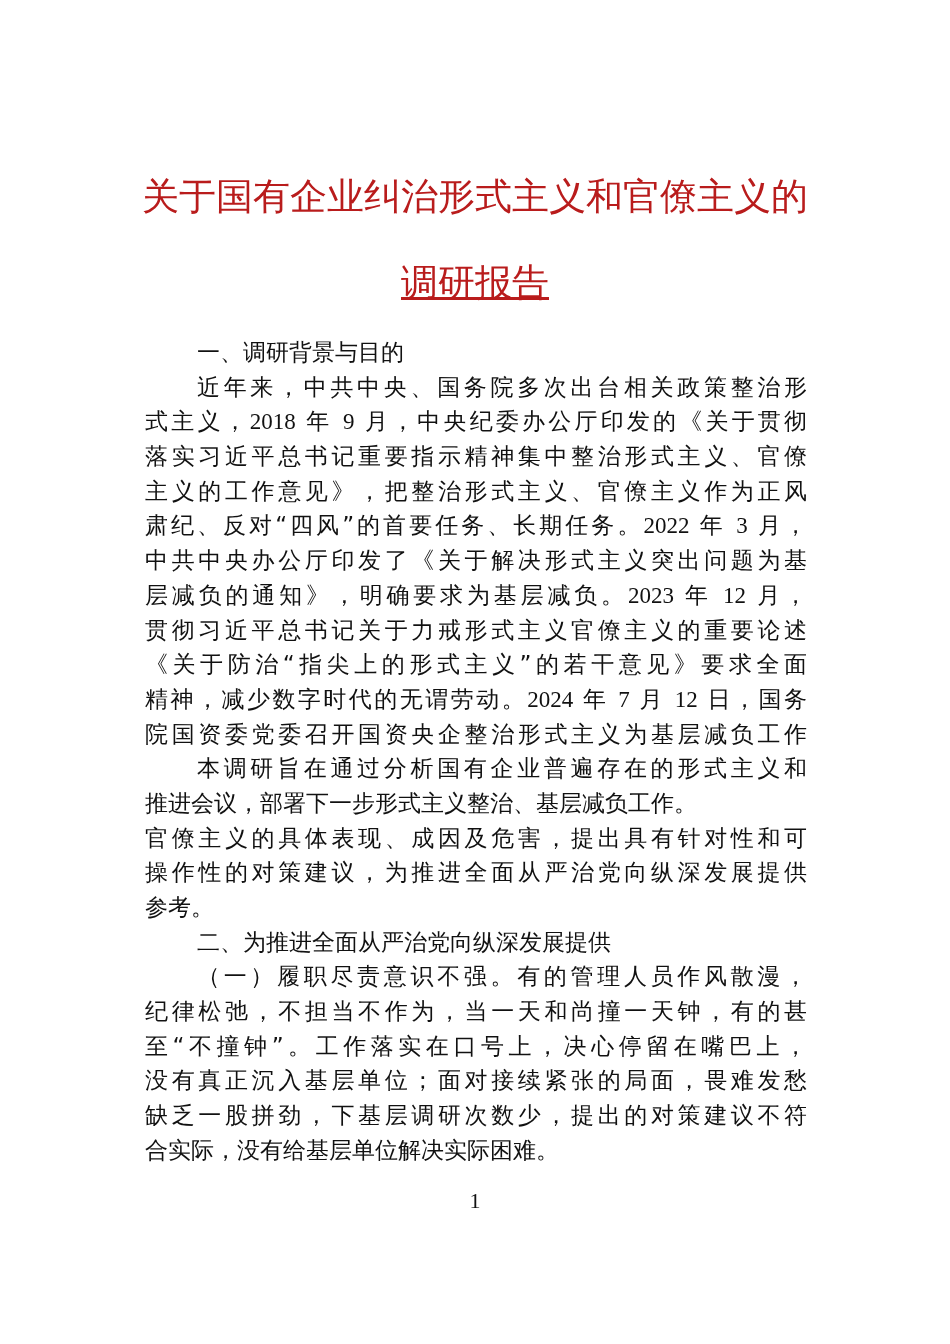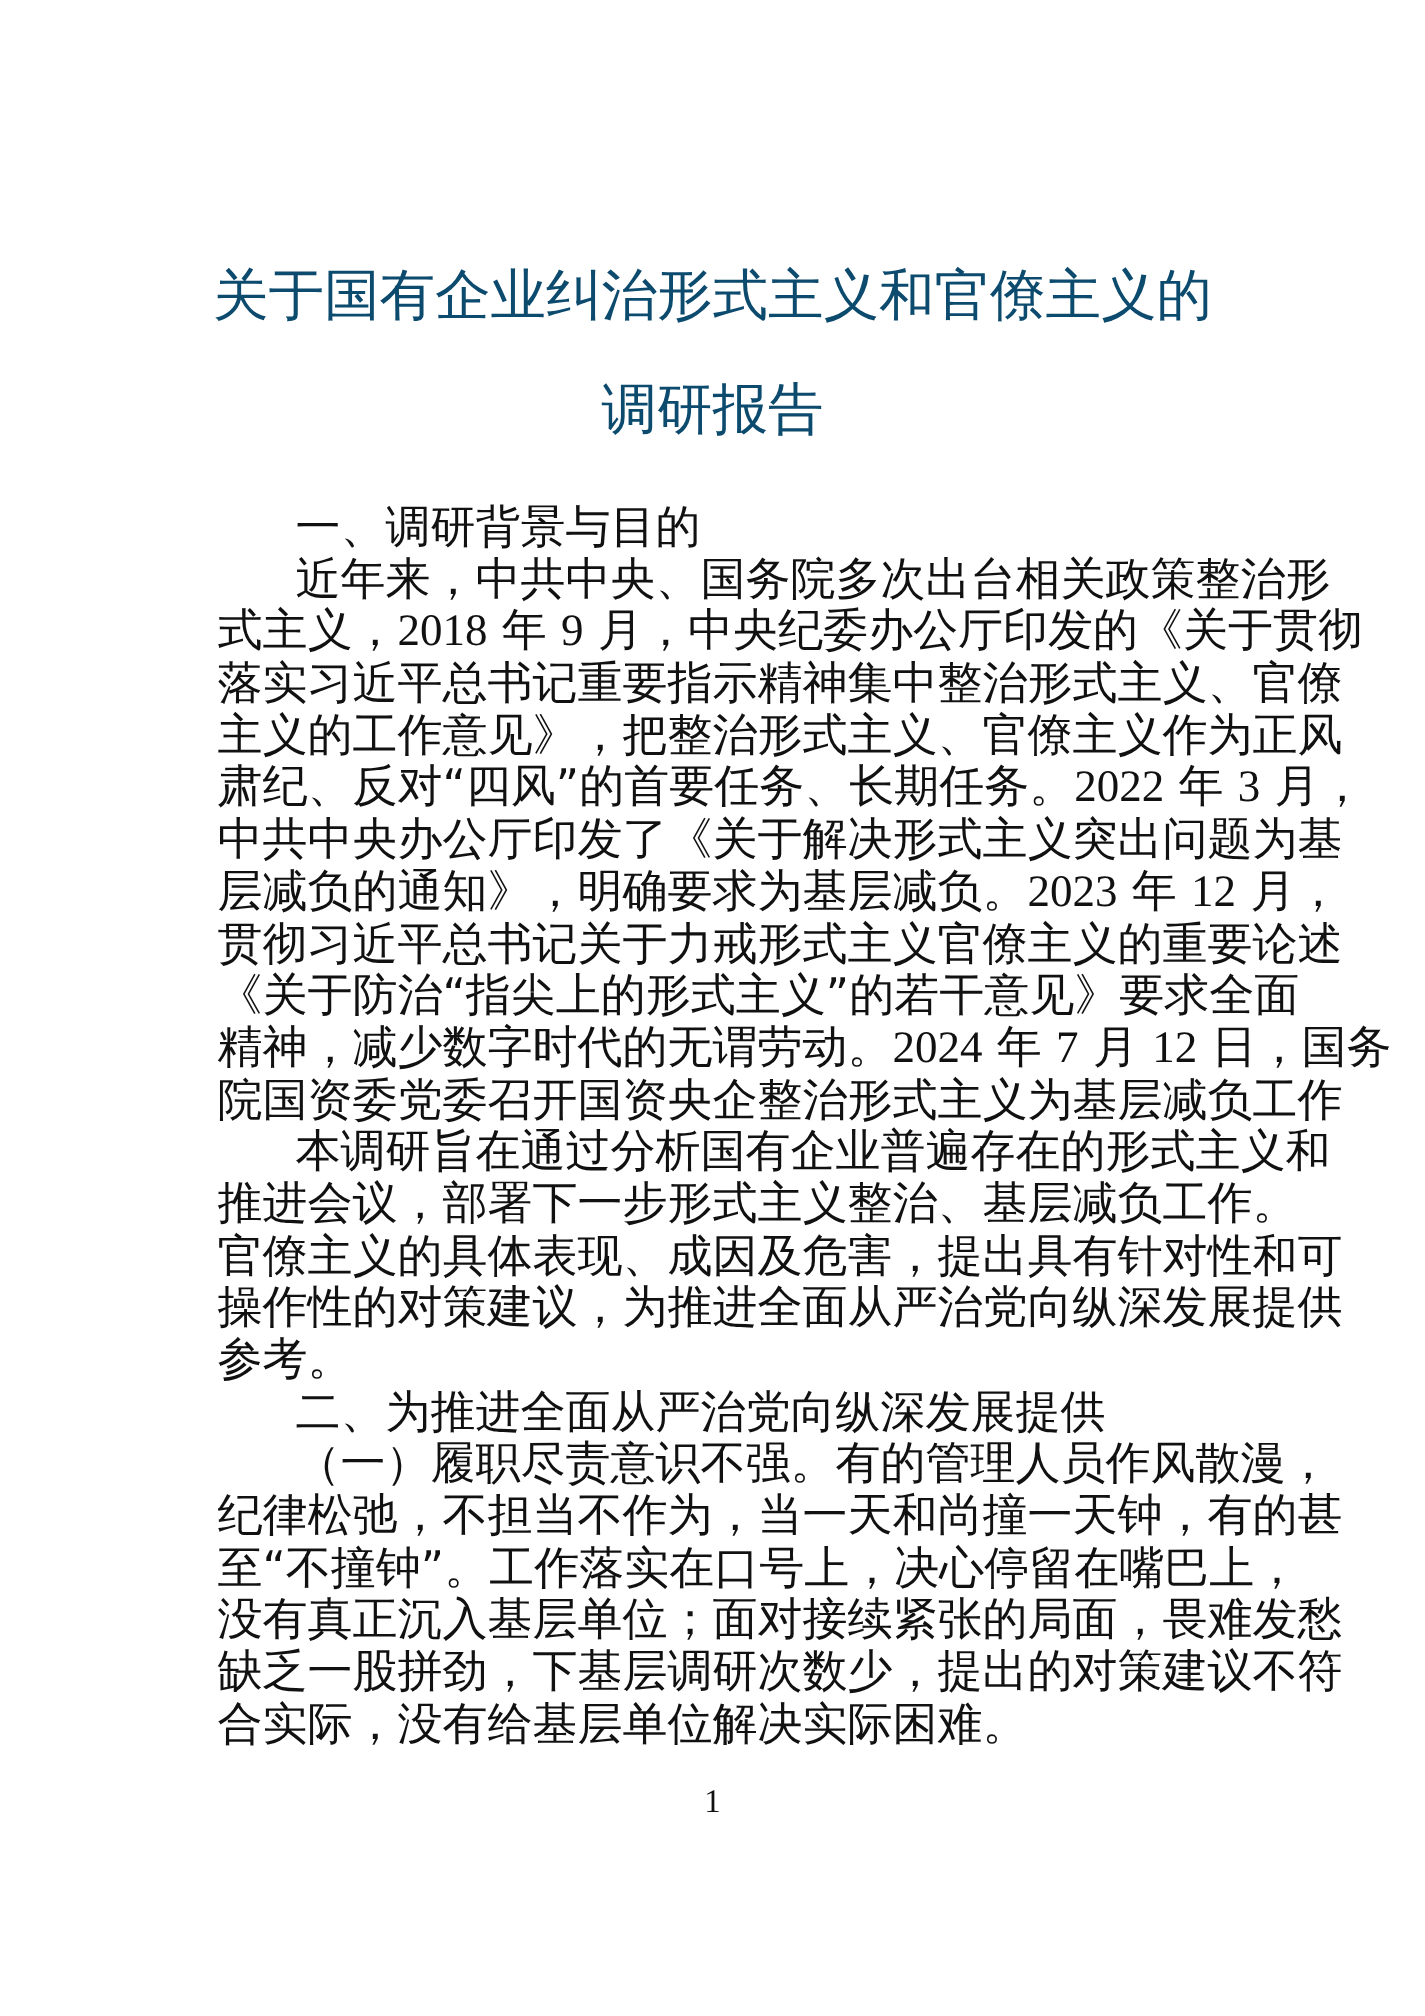--- a/index.html
+++ b/index.html
@@ -1,24 +1,24 @@
 <!DOCTYPE html>
 <html><head>
 <meta charset="utf-8">
 <style>
   html, body { margin: 0; padding: 0; background: #ffffff; }
   body { width: 950px; height: 1344px; position: relative; overflow: hidden;
          font-family: "DejaVu Sans", "Liberation Sans", sans-serif; color: #111; }
   .page { position: absolute; left: 0; top: 0; width: 950px; height: 1344px; background: #fff; }
   .title { position: absolute; left: 0; width: 950px; text-align: center;
-           font-family: "DejaVu Sans", sans-serif; font-size: 37px; color: #0c4a6e; letter-spacing: 0px; }
+           font-family: "DejaVu Sans", sans-serif; font-size: 37px; color: #b91c1c; letter-spacing: 0px; }
   .title.l1 { top: 172px; }
-  .title.l2 { top: 248px; }
+  .title.l2 { top: 258px; text-decoration: underline; }
   .body { position: absolute; left: 145px; top: 335px; width: 662px; }
-  .line { height: 34.7px; line-height: 34.7px; font-size: 30px; white-space: nowrap;
+  .line { height: 34.7px; line-height: 34.7px; font-size: 23px; white-space: nowrap;
           font-family: "DejaVu Sans", sans-serif; color: #111; overflow: visible; }
   .line.indent { padding-left: 52px; }
   .line.just { text-align: justify; text-align-last: justify; }
   .num { font-family: Liberation Serif, serif; }
   .pagenum { position: absolute; top: 1188px; left: 0; width: 950px; text-align: center;
              font-family: "Liberation Serif", "DejaVu Serif", serif; font-size: 22px; color: #111; }
 </style>
 </head>
 <body>
 

